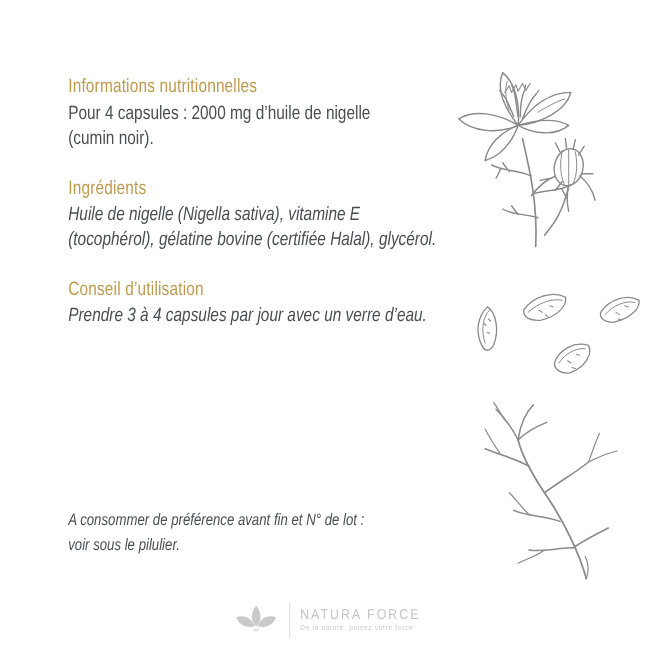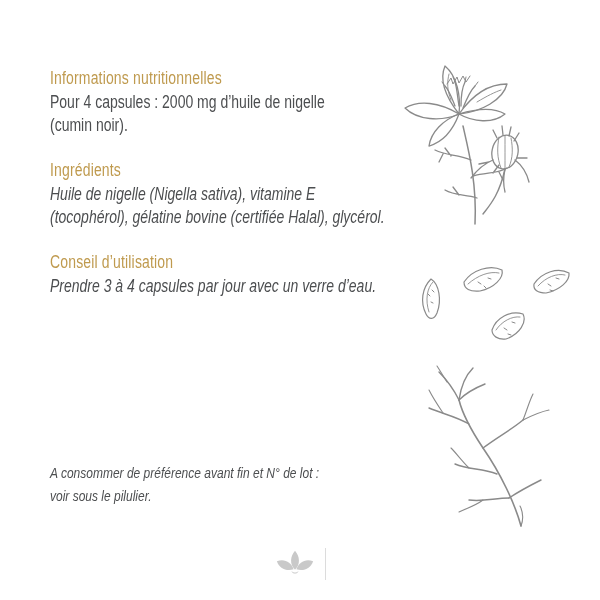--- a/index.html
+++ b/index.html
@@ -1,20 +1,20 @@
 <!DOCTYPE html>
 <html><head>
 <meta charset="utf-8">
 <style>
   html,body{margin:0;padding:0;}
   body{
     width:600px;height:600px;background:#ffffff;position:relative;
     font-family:"Liberation Sans", sans-serif;overflow:hidden;
   }
-  .label-panel{position:absolute;inset:0;background:#ffffff;}
+  .label-panel{position:absolute;inset:0;background:#ffffff;margin-left:12px;}
 
   
   .text-col{
     position:absolute;left:50px;top:0;width:480px;height:600px;
     transform:scaleX(0.80);transform-origin:0 0;
   }
   .section{position:absolute;left:0;}
   .sec-1{top:68px;}
   .sec-2{top:160px;}
   .sec-3{top:252px;}
@@ -163,15 +163,19 @@
   <div class="logo">
     <svg width="42" height="30" viewBox="0 0 44 30">
       <g fill="#c9c9c9">
         <path d="M22 1 C27 7 28 15 22 21 C16 15 17 7 22 1 Z"></path>
         <path d="M3 12 C11 9 18 13 20.5 20.5 C12.5 23 5.5 19 3 12 Z"></path>
         <path d="M41 12 C33 9 26 13 23.5 20.5 C31.5 23 38.5 19 41 12 Z"></path>
         <path d="M18 22 C20 24.5 24 24.5 26 22 C24 26 20 26 18 22 Z"></path>
       </g>
     </svg>
     <div class="logo-divider"></div>
+    <div class="logo-text">
+      <span class="logo-name">NATURA FORCE</span>
+      <span class="logo-tagline">De la nature, puisez votre force</span>
+    </div>
   </div>
 
 </div>
 
 </body></html>

